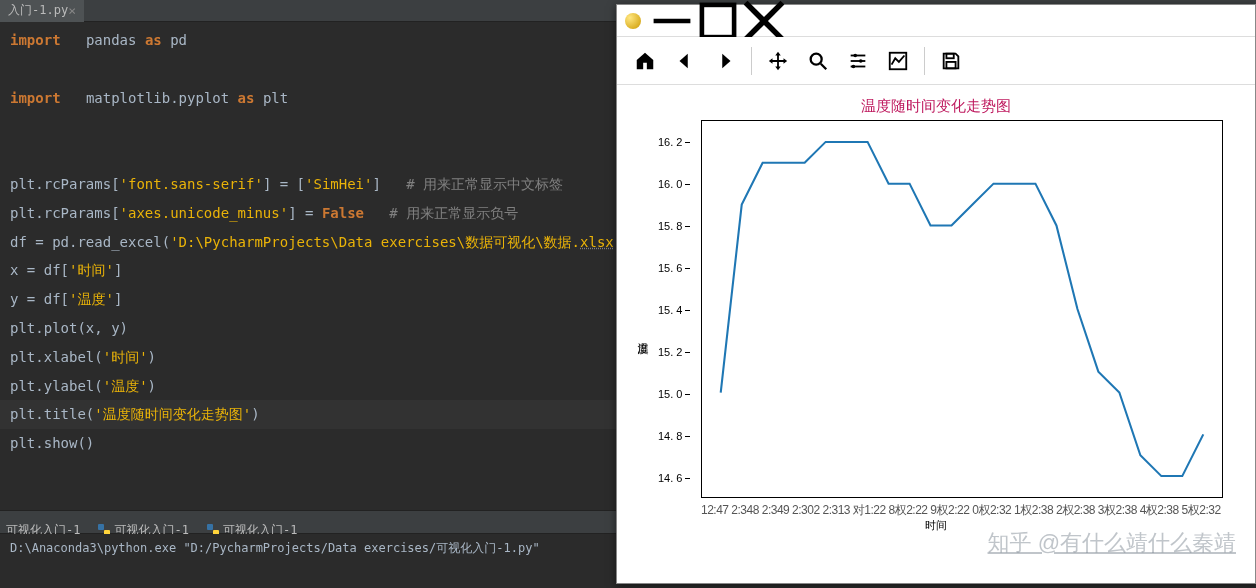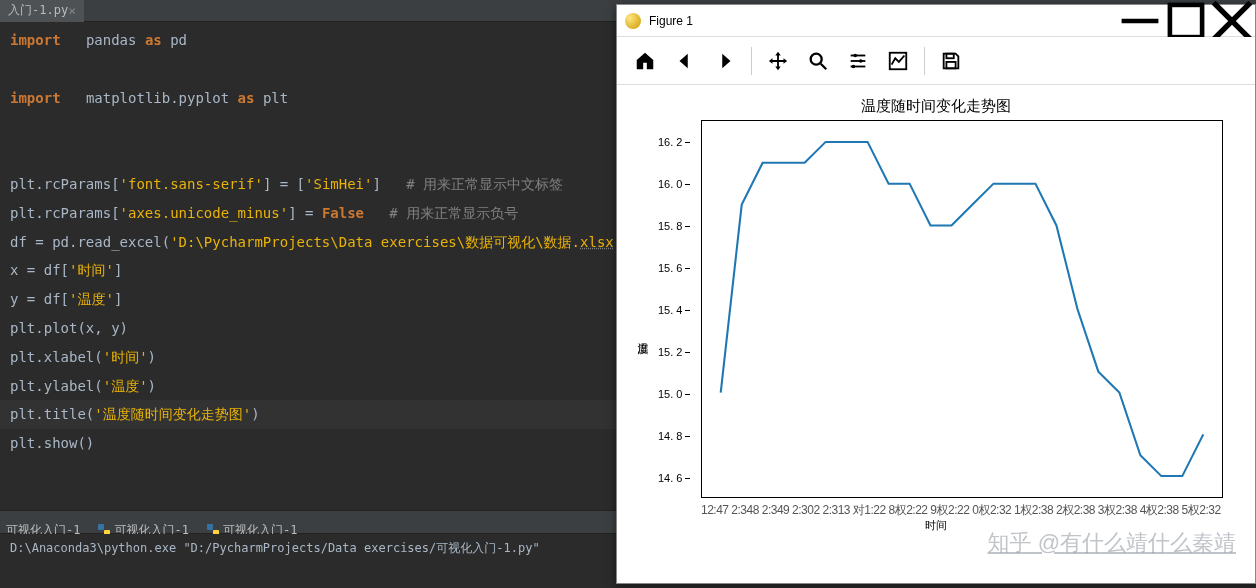--- a/index.html
+++ b/index.html
@@ -98,21 +98,21 @@
 .toolbar .tbtn {
   width:40px; height:40px; display:flex; align-items:center; justify-content:center;
   cursor:pointer; color:#000;
 }
 .toolbar .sep { width:1px; height:28px; background:#ccc; margin:0 6px; }
 .toolbar svg { width:22px; height:22px; }
 
 .plot-container {
   flex:1; background:#fff; position:relative; padding:12px 12px 12px 12px;
 }
-.plot-title { text-align:center; font-size:15px; color:#000000; margin-bottom:4px; font-family:Liberation Mono, monospace;}
+.plot-title { text-align:center; font-size:15px; color:#be185d; margin-bottom:4px; font-family:Liberation Mono, monospace;}
 .plot-ylabel {
   position:absolute; left:18px; top:50%; transform:translateY(-50%);
   font-size:11px; writing-mode:vertical-rl; color:#000;
   font-family:"Microsoft YaHei","SimHei",sans-serif;
 }
 .plot-xlabel { text-align:center; font-size:11px; color:#000; margin-top:2px;
   font-family:"Microsoft YaHei","SimHei",sans-serif;}
 .axes-box {
   position:relative; margin:0 20px 0 72px; height:378px;
   border:1px solid #000; background:#fff;
@@ -164,21 +164,20 @@
     </div>
 </div>
 
 <div class="console">
   <span>D:\Anaconda3\python.exe "D:/PycharmProjects/Data exercises/可视化入门-1.py"</span>
 </div>
 
 <div class="figure-window">
   <div class="titlebar">
     <div class="icon"></div>
-    <div class="title">Figure 1</div>
     <div class="winbtn">
       <svg viewBox="0 0 10 10">
           <line x1="1" y1="5" x2="9" y2="5" stroke="#000" stroke-width="1"></line>
         </svg>
     </div>
     <div class="winbtn">
       <svg viewBox="0 0 10 10">
           <rect x="1.5" y="1.5" width="7" height="7" fill="none" stroke="#000" stroke-width="1"></rect>
         </svg>
     </div>

